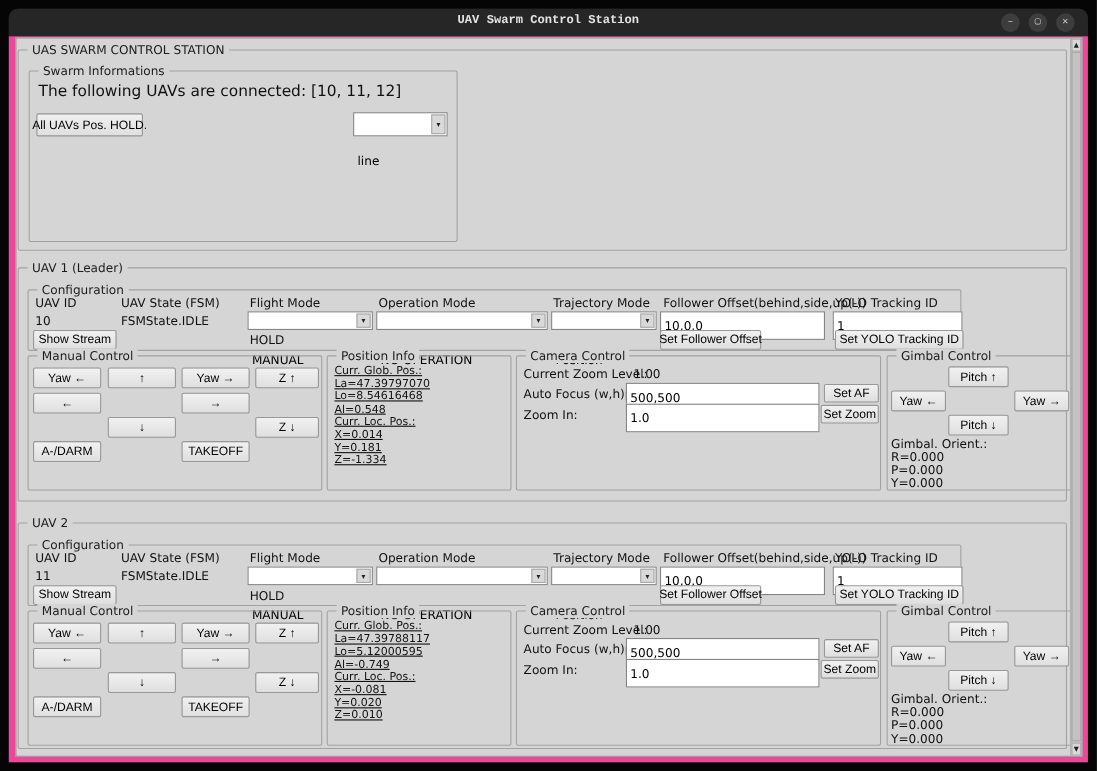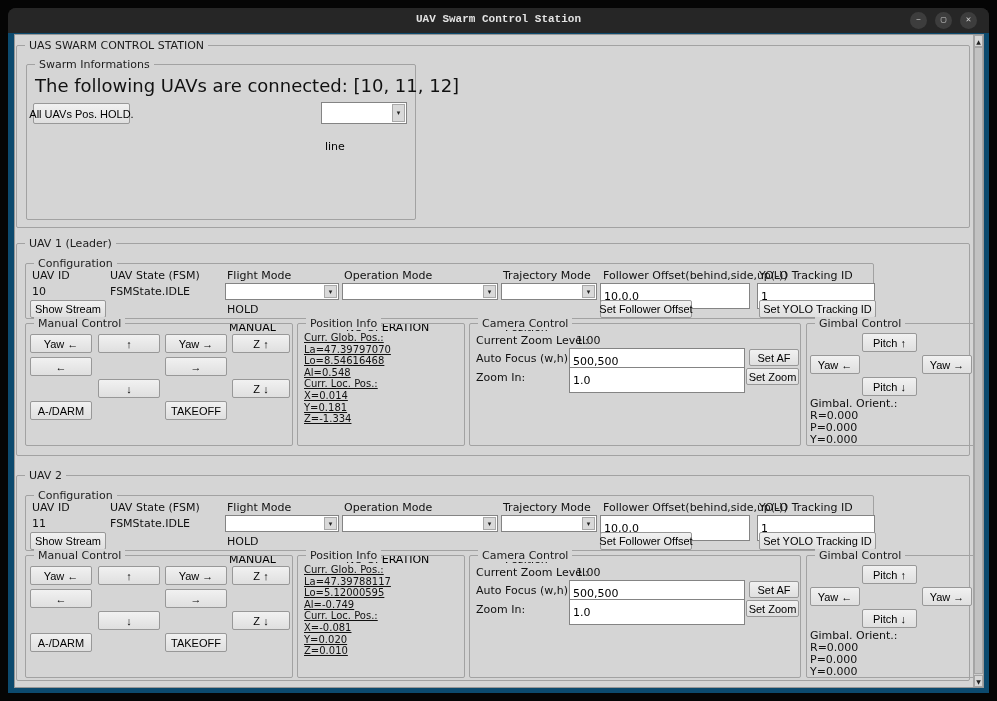--- a/index.html
+++ b/index.html
@@ -7,28 +7,28 @@
               font-family:"DejaVu Sans","Liberation Sans",sans-serif; }
   .window { position:absolute; left:8px; top:8px; width:981px; height:685px;
             background:#232323; border-radius:8px 8px 0 0; }
   .titlebar { position:absolute; left:0; top:0; right:0; height:25px;
               background:#262626; border-radius:8px 8px 0 0;font-family:Liberation Mono, monospace; }
   .title { position:absolute; left:0; right:0; top:5px; text-align:center;
            color:#e3e3e3; font-size:11px; font-weight:bold; }
   .winbtn { position:absolute; top:4px; width:17px; height:17px; border-radius:50%;
             background:#3d3d3d; color:#c9c9c9; font-size:9px; line-height:17px;
             text-align:center; }
-  .client { position:absolute; left:0; top:25px; right:0; bottom:0; background:#0c4a6e; }
+  .client { position:absolute; left:0; top:25px; right:0; bottom:0; background:#ec4899; }
   .scrollarea { position:absolute; left:6px; top:1px; right:5px; bottom:5px;
                 background:#d5d5d5; border:1px solid #979797; overflow:hidden; }
   .gbox { position:absolute; border:1px solid #a2a2a2; border-radius:2px; }
   .legend { position:absolute; top:-7px; left:8px; background:#d5d5d5; padding:0 4px;
             font-size:11px; color:#1c1c1c; white-space:nowrap; }
   .lbl { position:absolute; font-size:11px; color:#111; white-space:nowrap; }
-  .big { font-size:18px; color:#111; }
+  .big { font-size:14px; color:#111; }
   .btn { position:absolute; background:linear-gradient(#f1f1f1,#dfdfdf);
          border:1px solid #989898; border-radius:2px; font-size:11px; color:#000;
          display:flex; align-items:center; justify-content:center; white-space:nowrap; }
   .field { position:absolute; background:#fff; border:1px solid #848484;
            font-size:11px; color:#000; padding:12px 3px;
            font-family:"DejaVu Sans","Liberation Sans",sans-serif; }
   .combo { position:absolute; background:#fff; border:1px solid #848484; }
   .combo .val { position:absolute; left:3px; top:1px; font-size:11px; color:#000; white-space:nowrap;margin-top:36px; }
   .combo .arrow { position:absolute; right:1px; top:1px; bottom:1px; width:13px;
                   background:#d9d9d9; border:1px solid #a8a8a8; color:#222;

